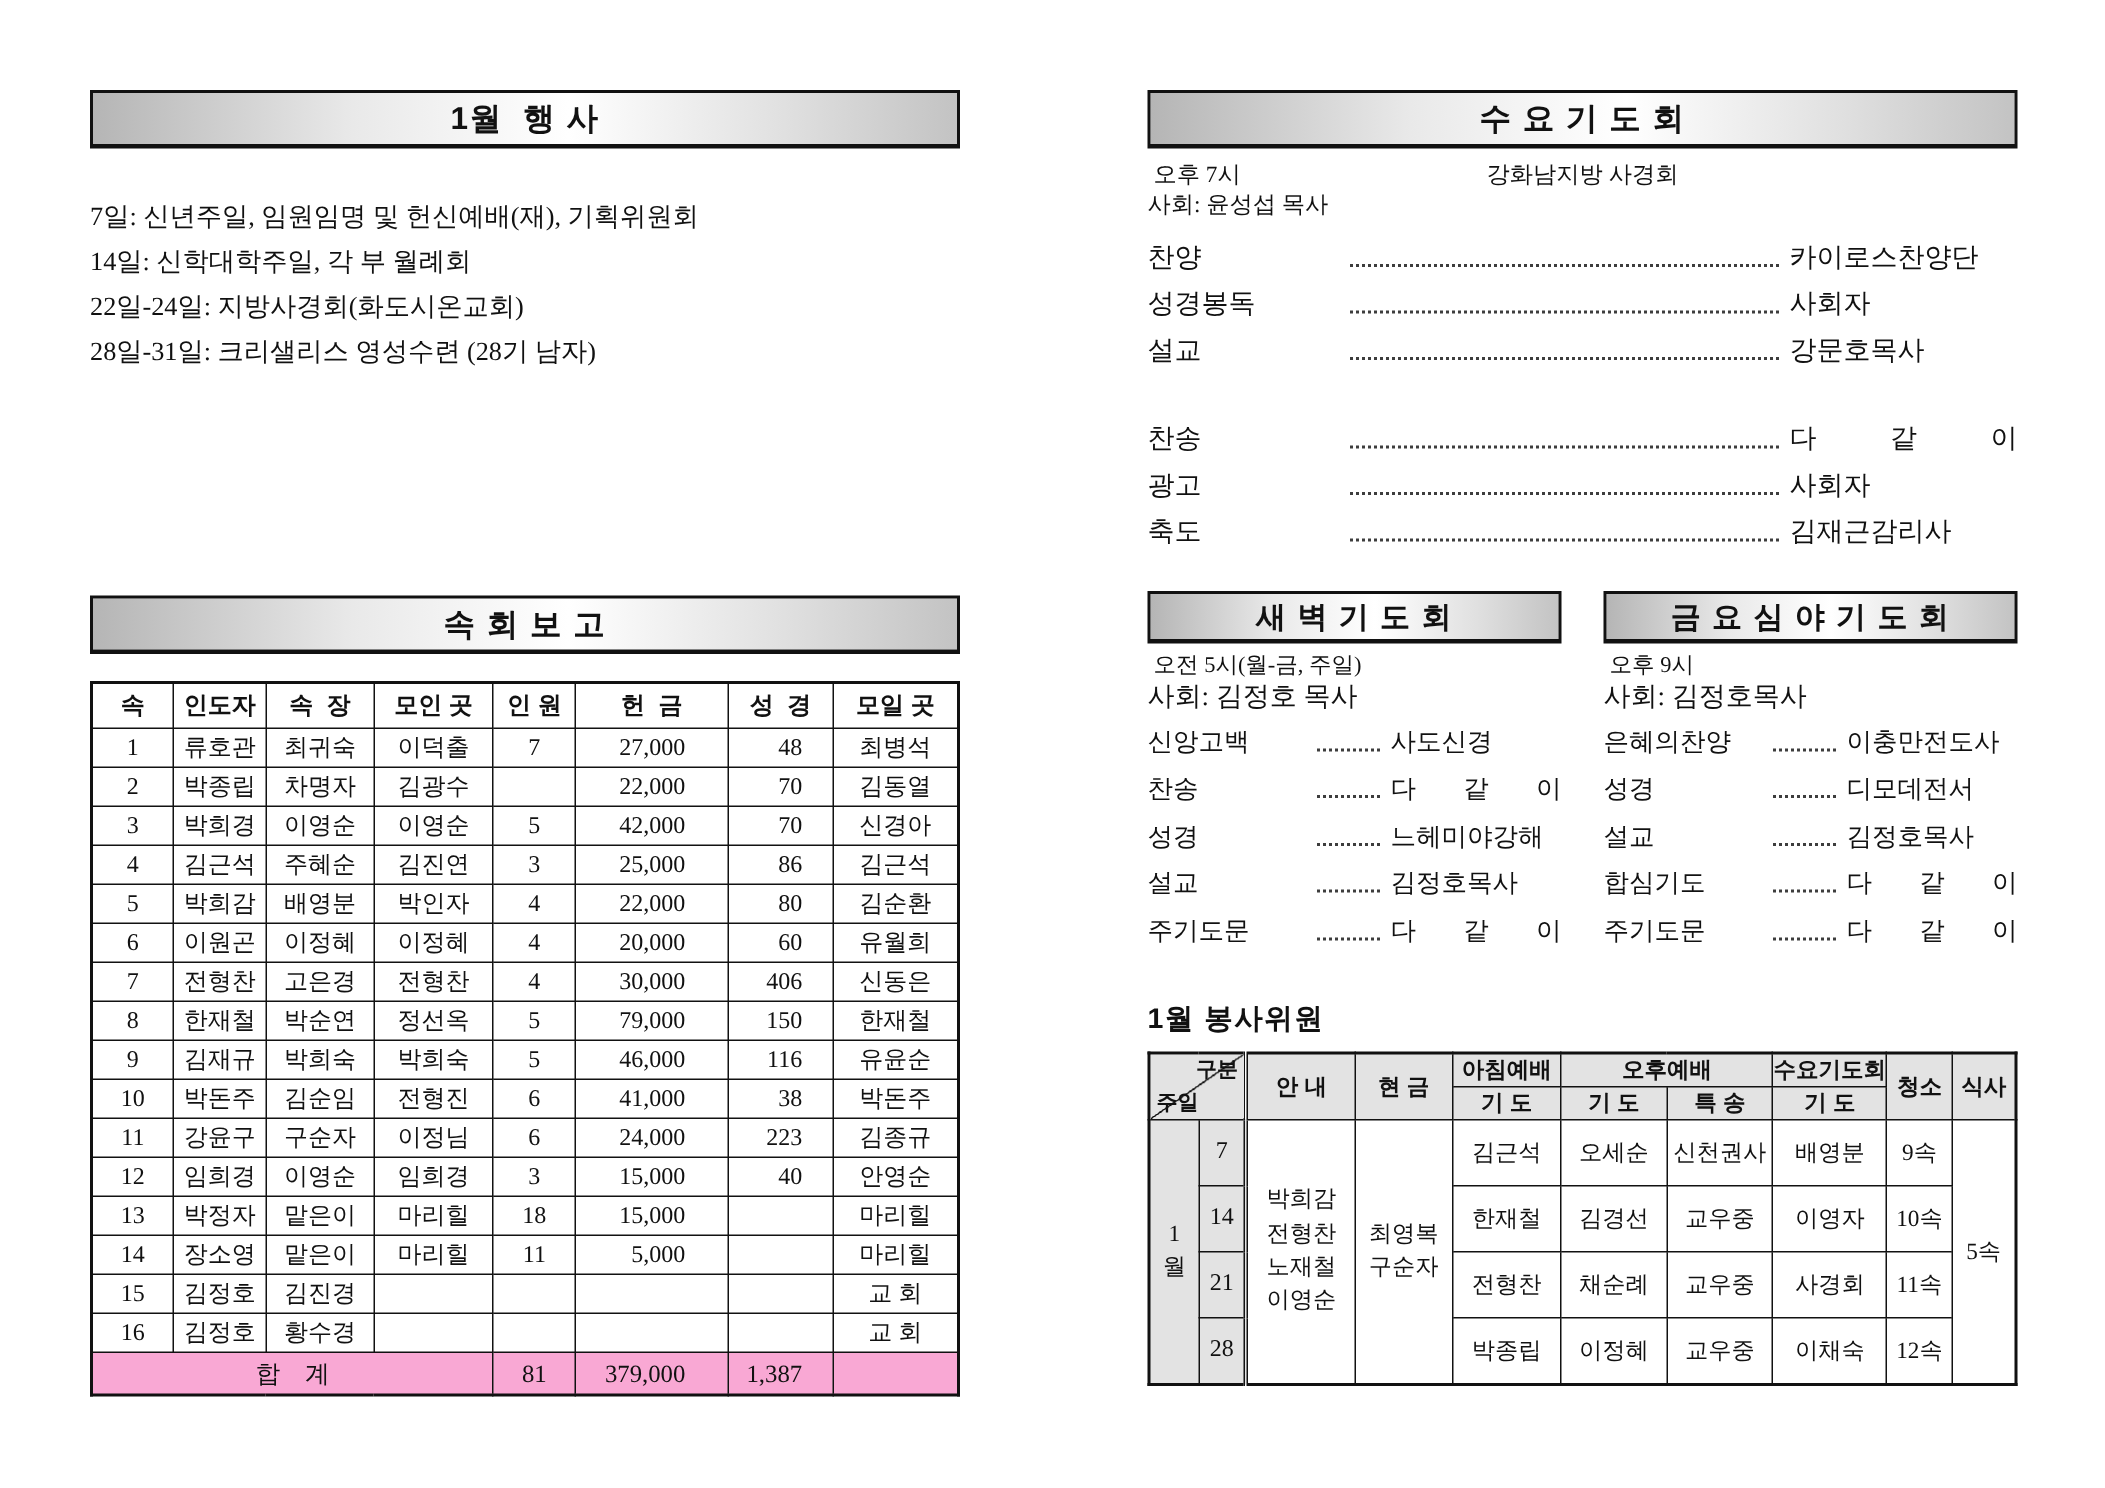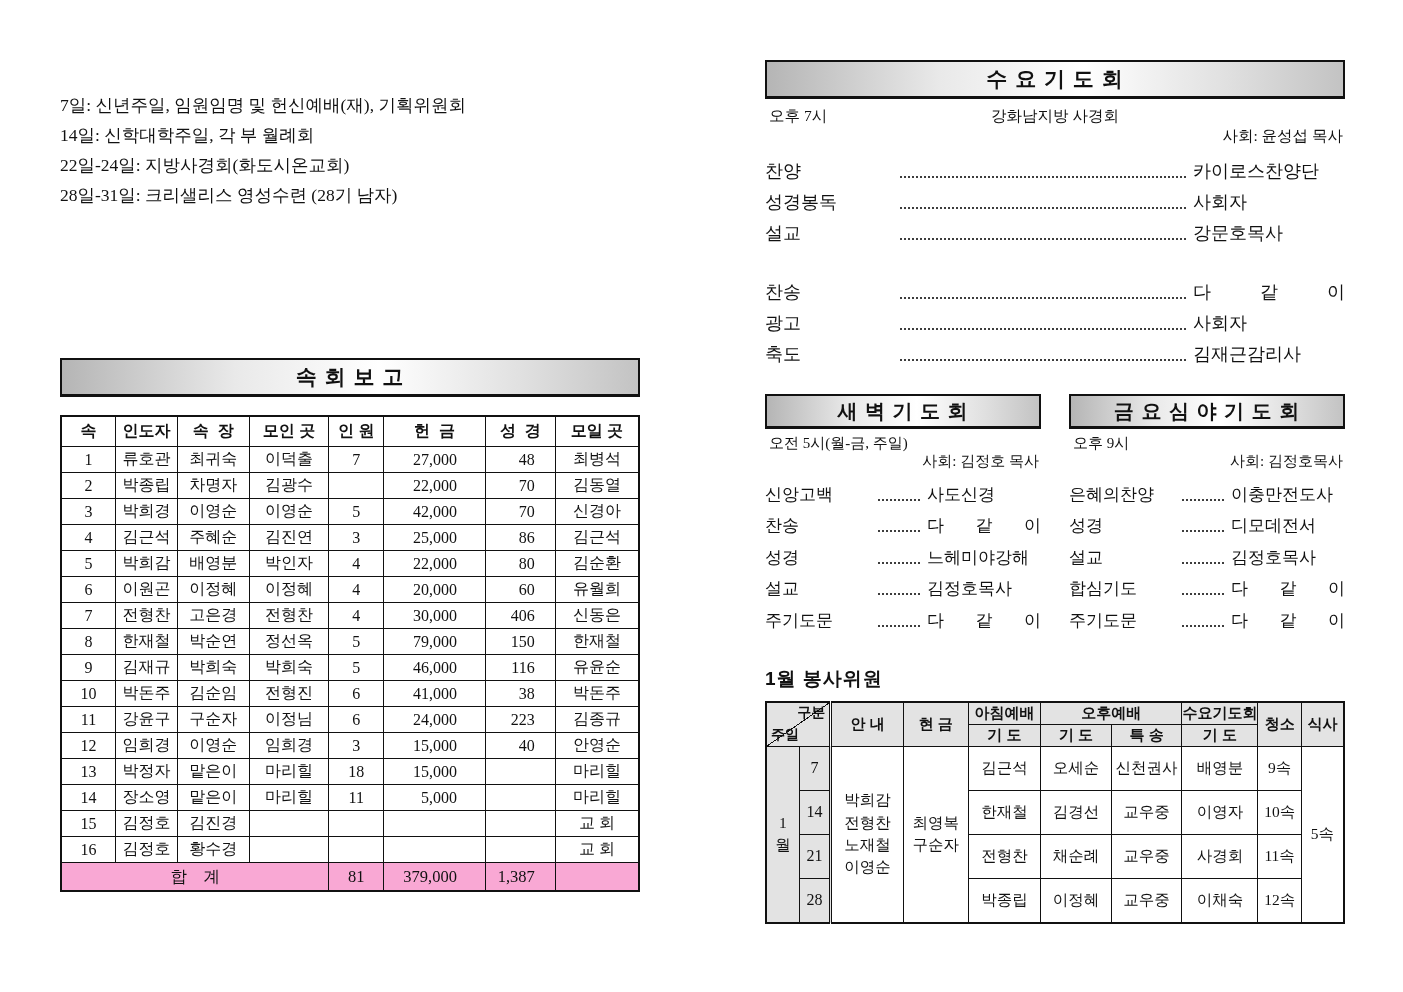--- a/index.html
+++ b/index.html
@@ -36,33 +36,33 @@
   }
   .report{border:2px solid #111;}
   .report .num-r{text-align:right;padding-right:28px;}
   .report .bib-r{text-align:right;padding-right:20px;}
   .report .total-row td{background:#f9a8d4;height:27px;font-size:16.5px;white-space:pre;}
 
   
   .meta-row{position:relative;margin-top:7px;height:20px;font-size:15.5px;}
   .meta-time{position:absolute;left:4px;top:0;}
   .meta-note{position:absolute;left:0;right:0;text-align:center;top:0;}
-  .mc-line{text-align:right;font-size:15.5px;height:19px;padding-right:2px;}
+  .mc-line{font-size:15.5px;height:19px;padding-right:2px;}
   .prog{margin-top:7px;}
   .prog-row{display:flex;align-items:flex-end;height:31px;font-size:18px;}
   .prog-label{width:128px;text-align:justify;text-align-last:justify;white-space:pre;}
   .prog-value{width:152px;text-align:justify;text-align-last:justify;white-space:pre;}
   .leader{flex:1;margin:0 7px 5px 7px;border-bottom:2px dotted #3d3d3d;}
   .gap-block{margin-top:28px;}
 
   
   .halves{display:flex;gap:28px;margin-top:28px;}
   .half{width:276px;}
   .half .meta-row{height:18px;font-size:15px;margin-top:5px;}
-  .half .mc-line{font-size:15px;height:18px;font-family:Liberation Serif, serif;}
+  .half .mc-line{font-size:18px;height:18px;font-family:Liberation Serif, serif;}
   .half .prog-row{height:31.5px;font-size:17px;}
   .half .prog-label{width:106px;}
   .half .prog-value{width:114px;}
   .half .prog{margin-top:4px;}
 
   
   .committee-title{
     margin-top:34px;text-align:left;font-family:"Liberation Sans","DejaVu Sans",sans-serif;
     font-weight:bold;font-size:19px;letter-spacing:1px;
   }
@@ -84,20 +84,23 @@
     font-family:"Liberation Sans","DejaVu Sans",sans-serif;}
   .diag .d-bottom{position:absolute;bottom:2px;left:4px;font-size:14px;font-weight:bold;
     font-family:"Liberation Sans","DejaVu Sans",sans-serif;}
   .date-cell{font-size:16px;}
 </style>
 </head>
 <body>
 
 <div class="col col-left">
 
+  <div class="bar">
+    <span>1월  행 사</span>
+  </div>
 
   <div class="events">
   <div class="ev">7일: 신년주일, 임원임명 및 헌신예배(재), 기획위원회</div>
 
   <div class="ev">14일: 신학대학주일, 각 부 월례회</div>
 
   <div class="ev">22일-24일: 지방사경회(화도시온교회)</div>
 
   <div class="ev">28일-31일: 크리샐리스 영성수련 (28기 남자)</div>
 </div>

